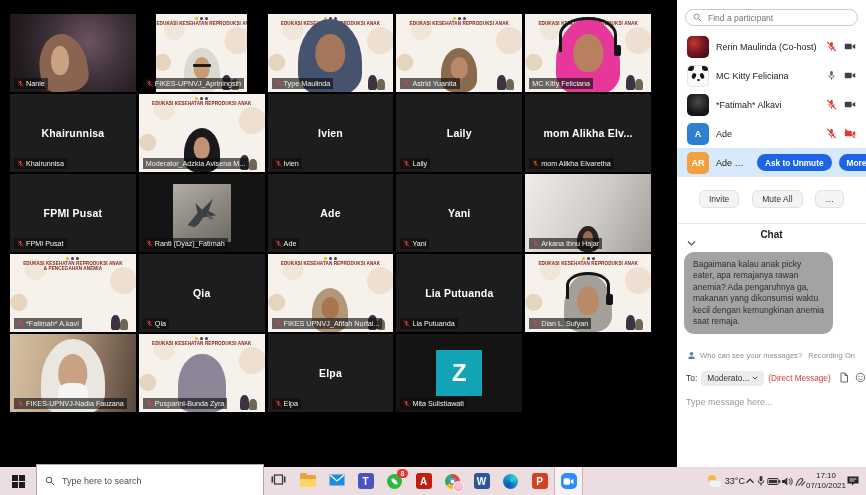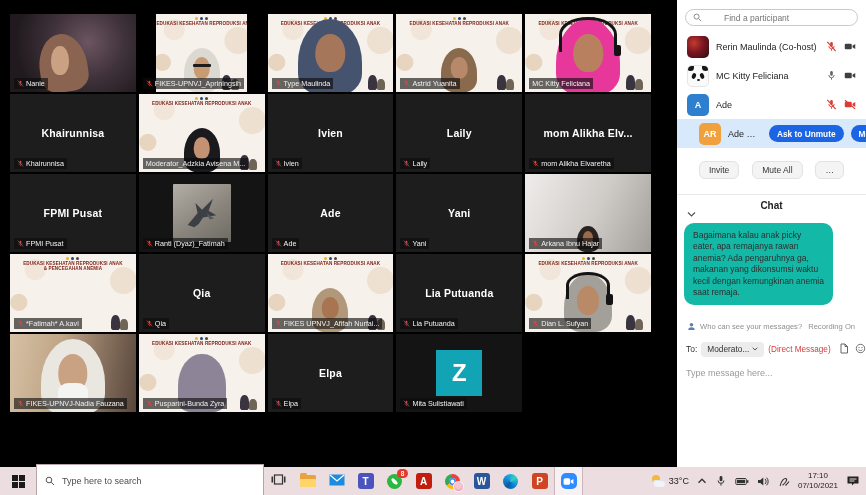--- a/index.html
+++ b/index.html
@@ -57,21 +57,21 @@
   .figure.side .face{left:26%;transform:none;width:36%;}
 
   .centerwrap{position:absolute;inset:0;display:flex;align-items:center;justify-content:center;background:#141414;}
   .jetimg{width:58px;height:58px;background:linear-gradient(145deg,#b3afa6 0%,#8a867e 55%,#6e6b64 100%);
           display:flex;align-items:center;justify-content:center;border-radius:1px;}
   .zbox{width:46px;height:46px;color:#fff;font-size:24px;font-weight:700;display:flex;align-items:center;justify-content:center;}
 
   
   .panel{position:absolute;left:677px;top:0;width:189px;height:467px;background:#fff;box-sizing:border-box;}
   .searchwrap{margin:9px 8px 6px 8px;height:17px;border:1px solid #c9c9c9;border-radius:9px;
-              display:flex;align-items:center;gap:20px;padding:0 7px;box-sizing:border-box;}
+              display:flex;align-items:center;gap:4px;padding:0 7px;box-sizing:border-box;}
   .searchwrap input{border:none;outline:none;flex:1;font-size:8.5px;color:#333;background:transparent;
                     font-family:"Liberation Sans",sans-serif;min-width:0;}
   .prow{height:29px;display:flex;align-items:center;gap:7px;padding:0 10px;}
   .prow.selected{background:#d8e9fb;}
   .avatar{width:22px;height:22px;border-radius:5px;flex:0 0 auto;display:flex;align-items:center;justify-content:center;
           color:#fff;font-weight:700;font-size:9px;position:relative;overflow:hidden;}
   .av-photo-red{background:radial-gradient(circle at 32% 32%, #c23b2c 0%, #7a1622 45%, #2a0c10 100%);}
   .av-photo-dark{background:radial-gradient(circle at 50% 36%, #4a4a4a 0%, #141414 70%),
                  radial-gradient(circle at 30% 70%, #6e1420 0%, #141414 60%);}
   .av-panda{background:#fafafa;border:1px solid #e5e5e5;box-sizing:border-box;}
@@ -86,21 +86,21 @@
   .picons{display:flex;align-items:center;gap:7px;flex:0 0 auto;}
   .pbtn{border:none;background:#1b64e4;color:#fff;font-weight:700;font-size:8.3px;padding:3.5px 8px;
         border-radius:11px;font-family:"Liberation Sans",sans-serif;white-space:nowrap;cursor:pointer;}
   .actions{margin-top:13px;display:flex;align-items:center;justify-content:space-between;padding:0 22px;}
   .abtn{border:1px solid #e2e2e2;background:#f4f4f4;color:#333;font-size:8.5px;padding:3px 9px;border-radius:6px;
         font-family:"Liberation Sans",sans-serif;cursor:pointer;}
   .pdivider{border-top:1px solid #e8e8e8;margin-top:15px;}
   .chathead{position:relative;height:24px;}
   .chathead .chev{position:absolute;left:10px;top:8px;}
   .chathead .ctitle{position:absolute;left:0;right:0;top:5px;text-align:center;font-weight:700;font-size:10px;color:#232323;}
-  .bubble{margin:4px 33px 0 7px;background:#14b8a6;border-radius:10px;padding:7px 9px;
+  .bubble{margin:4px 33px 0 7px;background:#a3a3a3;border-radius:10px;padding:7px 9px;
           font-size:8.5px;line-height:1.34;color:#2e2e2e;}
   .privacy{margin-top:17px;display:flex;align-items:center;gap:4px;padding-left:10px;font-size:7.6px;color:#8f8f8f;}
   .privacy .rec{margin-left:2px;}
   .torow{margin-top:9px;display:flex;align-items:center;gap:4px;padding:0 9px;}
   .tolabel{font-size:8.5px;color:#333;}
   .topill{background:#ececec;border:none;border-radius:4px;padding:2.5px 6px;font-size:8.3px;color:#333;
           display:flex;align-items:center;gap:3px;font-family:"Liberation Sans",sans-serif;cursor:pointer;}
   .dm{font-size:8.2px;color:#d43c3c;white-space:nowrap;}
   .tospace{flex:1;}
   .toicons{display:flex;align-items:center;gap:6px;padding-right:1px;}
@@ -129,21 +129,21 @@
   .edgeic{width:15px;height:15px;border-radius:50%;
           background:conic-gradient(from 210deg, #0c59a4, #1b9de2 35%, #35d0c0 55%, #0a84d8 80%, #0c59a4);}
   .waic{width:15px;height:15px;border-radius:50%;background:#2bb741;display:flex;align-items:center;justify-content:center;}
   .badge{position:absolute;right:1px;top:2px;min-width:9px;height:9px;border-radius:5px;background:#e23b2e;
          color:#fff;font-size:6.5px;font-weight:700;display:flex;align-items:center;justify-content:center;padding:0 1px;}
   .folderic{position:relative;width:16px;height:12px;}
   .folderic .fback{position:absolute;inset:0;background:#e8a33d;border-radius:1.5px;}
   .folderic .ftab{position:absolute;left:0;top:-2px;width:7px;height:4px;background:#e8a33d;border-radius:1.5px 1.5px 0 0;}
   .folderic .ffront{position:absolute;left:0;bottom:0;width:16px;height:8px;background:#ffd56b;border-radius:1px;}
   .tspacer{flex:1;}
-  .tray{display:flex;align-items:center;gap:8px;padding-right:6px;flex:0 0 auto;}
+  .tray{display:flex;align-items:center;padding-right:6px;flex:0 0 auto;}
   .weather{display:flex;align-items:center;gap:4px;cursor:pointer;}
   .wicon{position:relative;width:14px;height:12px;}
   .wicon .sun{position:absolute;left:1px;top:0;width:8px;height:8px;border-radius:50%;background:#f6b83c;}
   .wicon .cloud{position:absolute;right:0;bottom:0;width:11px;height:6px;border-radius:5px;background:#eef4f8;
          box-shadow:-2px -2px 0 -1px #dce9f2;}
   .temp{font-size:9px;color:#222;}
   .trayic{display:flex;align-items:center;justify-content:center;cursor:pointer;}
   .clock{font-size:8px;color:#222;text-align:center;line-height:1.3;cursor:pointer;}
 </style>
 </head>
@@ -669,38 +669,54 @@
                   <path d="M3.1 5.5 a2.9 2.9 0 0 0 5.8 0" fill="none" stroke="#5f6368" stroke-width="1"></path>
                   <line x1="6" y1="8.7" x2="6" y2="10.6" stroke="#5f6368" stroke-width="1"></line>
                 </svg></span>
               <span><svg width="12" height="11" viewBox="0 0 13 12">
                   <rect x="0.8" y="3" width="7.6" height="6" rx="1.2" fill="#3c4043"></rect>
                   <path d="M9.2 5.3 L12.2 3.3 V8.7 L9.2 6.7 Z" fill="#3c4043"></path>
                 </svg></span>
             </span>
           </div>
           <div class="prow">
+            <div class="avatar av-photo-dark"></div>
+            <span class="pname">*Fatimah* Alkavi</span>
+            <span class="picons">
+              <span><svg width="11" height="11" viewBox="0 0 12 12">
+                  <rect x="4.6" y="1.1" width="2.8" height="5.2" rx="1.4" fill="#dd3b34"></rect>
+                  <path d="M3.1 5.5 a2.9 2.9 0 0 0 5.8 0" fill="none" stroke="#dd3b34" stroke-width="1"></path>
+                  <line x1="6" y1="8.7" x2="6" y2="10.6" stroke="#dd3b34" stroke-width="1"></line>
+                  <line x1="1.4" y1="1" x2="10.6" y2="11" stroke="#dd3b34" stroke-width="1.3"></line>
+                </svg></span>
+              <span><svg width="12" height="11" viewBox="0 0 13 12">
+                  <rect x="0.8" y="3" width="7.6" height="6" rx="1.2" fill="#3c4043"></rect>
+                  <path d="M9.2 5.3 L12.2 3.3 V8.7 L9.2 6.7 Z" fill="#3c4043"></path>
+                </svg></span>
+            </span>
+          </div>
+          <div class="prow">
             <div class="avatar av-letter" style="background: rgb(46, 127, 208);">A</div>
             <span class="pname">Ade</span>
             <span class="picons">
               <span><svg width="11" height="11" viewBox="0 0 12 12">
                   <rect x="4.6" y="1.1" width="2.8" height="5.2" rx="1.4" fill="#dd3b34"></rect>
                   <path d="M3.1 5.5 a2.9 2.9 0 0 0 5.8 0" fill="none" stroke="#dd3b34" stroke-width="1"></path>
                   <line x1="6" y1="8.7" x2="6" y2="10.6" stroke="#dd3b34" stroke-width="1"></line>
                   <line x1="1.4" y1="1" x2="10.6" y2="11" stroke="#dd3b34" stroke-width="1.3"></line>
                 </svg></span>
               <span><svg width="12" height="11" viewBox="0 0 13 12">
                   <rect x="0.8" y="3" width="7.6" height="6" rx="1.2" fill="#dd3b34"></rect>
                   <path d="M9.2 5.3 L12.2 3.3 V8.7 L9.2 6.7 Z" fill="#dd3b34"></path>
                   <line x1="1" y1="1.4" x2="12" y2="10.8" stroke="#dd3b34" stroke-width="1.3"></line>
                 </svg></span>
             </span>
           </div>
           <div class="prow selected">
-            <div class="avatar av-letter" style="background: rgb(240, 160, 60); margin-left: 12px;">AR</div>
+            <div class="avatar av-letter" style="background: rgb(240, 160, 60);">AR</div>
             <span class="pname">Ade Ry...</span>
             <button class="pbtn">Ask to Unmute</button>
             <button class="pbtn">More &gt;</button>
           </div>
         </div>
 
       <div class="actions" id="actions">
           <button class="abtn">Invite</button>
           <button class="abtn">Mute All</button>
           <button class="abtn">…</button>

